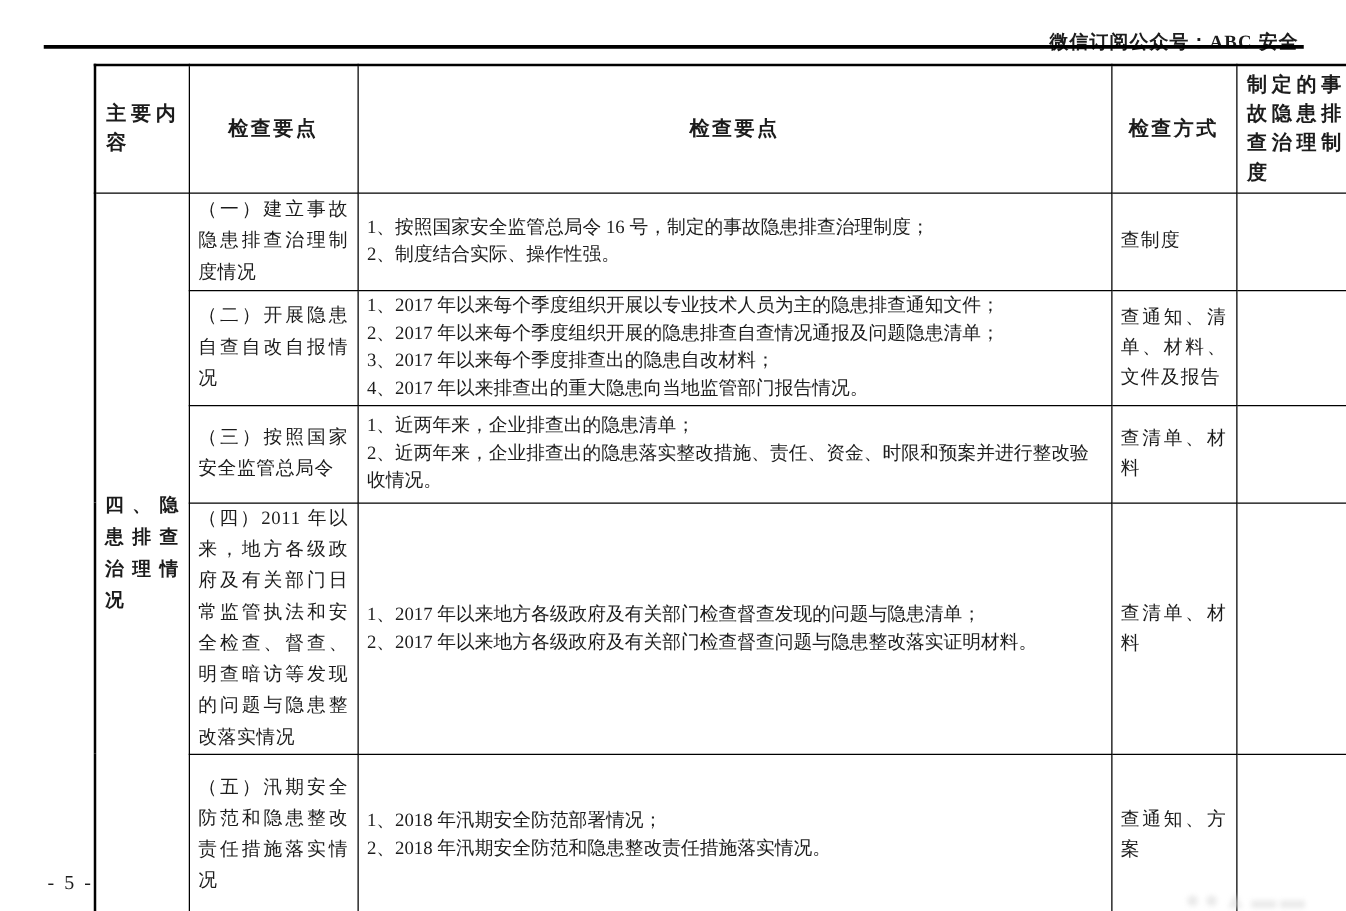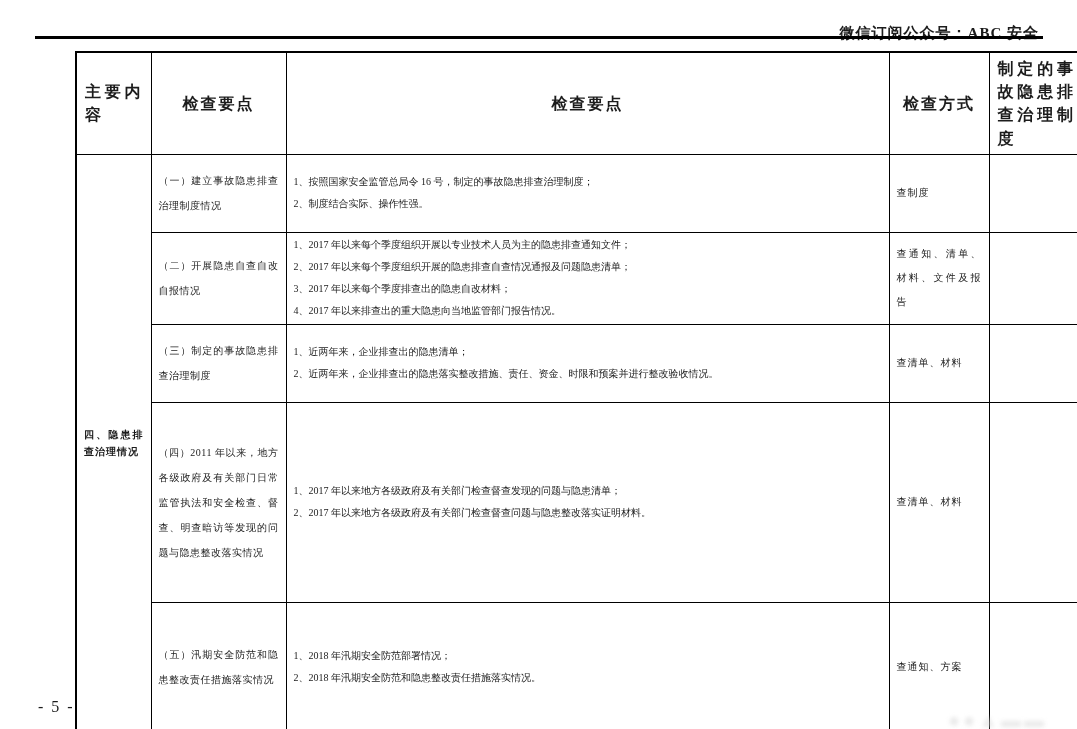--- a/index.html
+++ b/index.html
@@ -17,21 +17,21 @@
     background:#000;
   }
   table.doc {
     position:absolute; left:35px; top:51px; width:1008px;
     border-collapse:collapse; table-layout:fixed;
     border:2px solid #000;
     margin-left:40px;
   }
   .doc th, .doc td {
     border:1px solid #000;
-    font-size:10px;
+    font-size:15px;
     padding:0 7px;
     vertical-align:middle;
     word-break:break-all;
   }
   .doc th {
     font-weight:bold; font-size:16px; letter-spacing:2px;
     line-height:1.45; text-align:justify; text-justify:inter-character;
     padding:4px 8px;
   }
   .doc th.center { text-align:center; }
@@ -96,21 +96,21 @@
   <tr style="height:92px">
     <td class="point-cell">（二）开展隐患自查自改自报情况</td>
     <td class="standard-cell">1、2017 年以来每个季度组织开展以专业技术人员为主的隐患排查通知文件；
 2、2017 年以来每个季度组织开展的隐患排查自查情况通报及问题隐患清单；
 3、2017 年以来每个季度排查出的隐患自改材料；
 4、2017 年以来排查出的重大隐患向当地监管部门报告情况。</td>
     <td class="method-cell">查通知、清单、材料、文件及报告</td>
     <td class="issues-cell"></td>
   </tr>
   <tr style="height:78px">
-    <td class="point-cell">（三）制定的事故隐患排查治理制度</td>
+    <td class="point-cell">（三）按照国家安全监管总局令</td>
     <td class="standard-cell">1、近两年来，企业排查出的隐患清单；
 2、近两年来，企业排查出的隐患落实整改措施、责任、资金、时限和预案并进行整改验收情况。</td>
     <td class="method-cell">查清单、材料</td>
     <td class="issues-cell"></td>
   </tr>
   <tr style="height:200px">
     <td class="point-cell">（四）2011 年以来，地方各级政府及有关部门日常监管执法和安全检查、督查、明查暗访等发现的问题与隐患整改落实情况</td>
     <td class="standard-cell">1、2017 年以来地方各级政府及有关部门检查督查发现的问题与隐患清单；
 2、2017 年以来地方各级政府及有关部门检查督查问题与隐患整改落实证明材料。</td>
     <td class="method-cell">查清单、材料</td>

